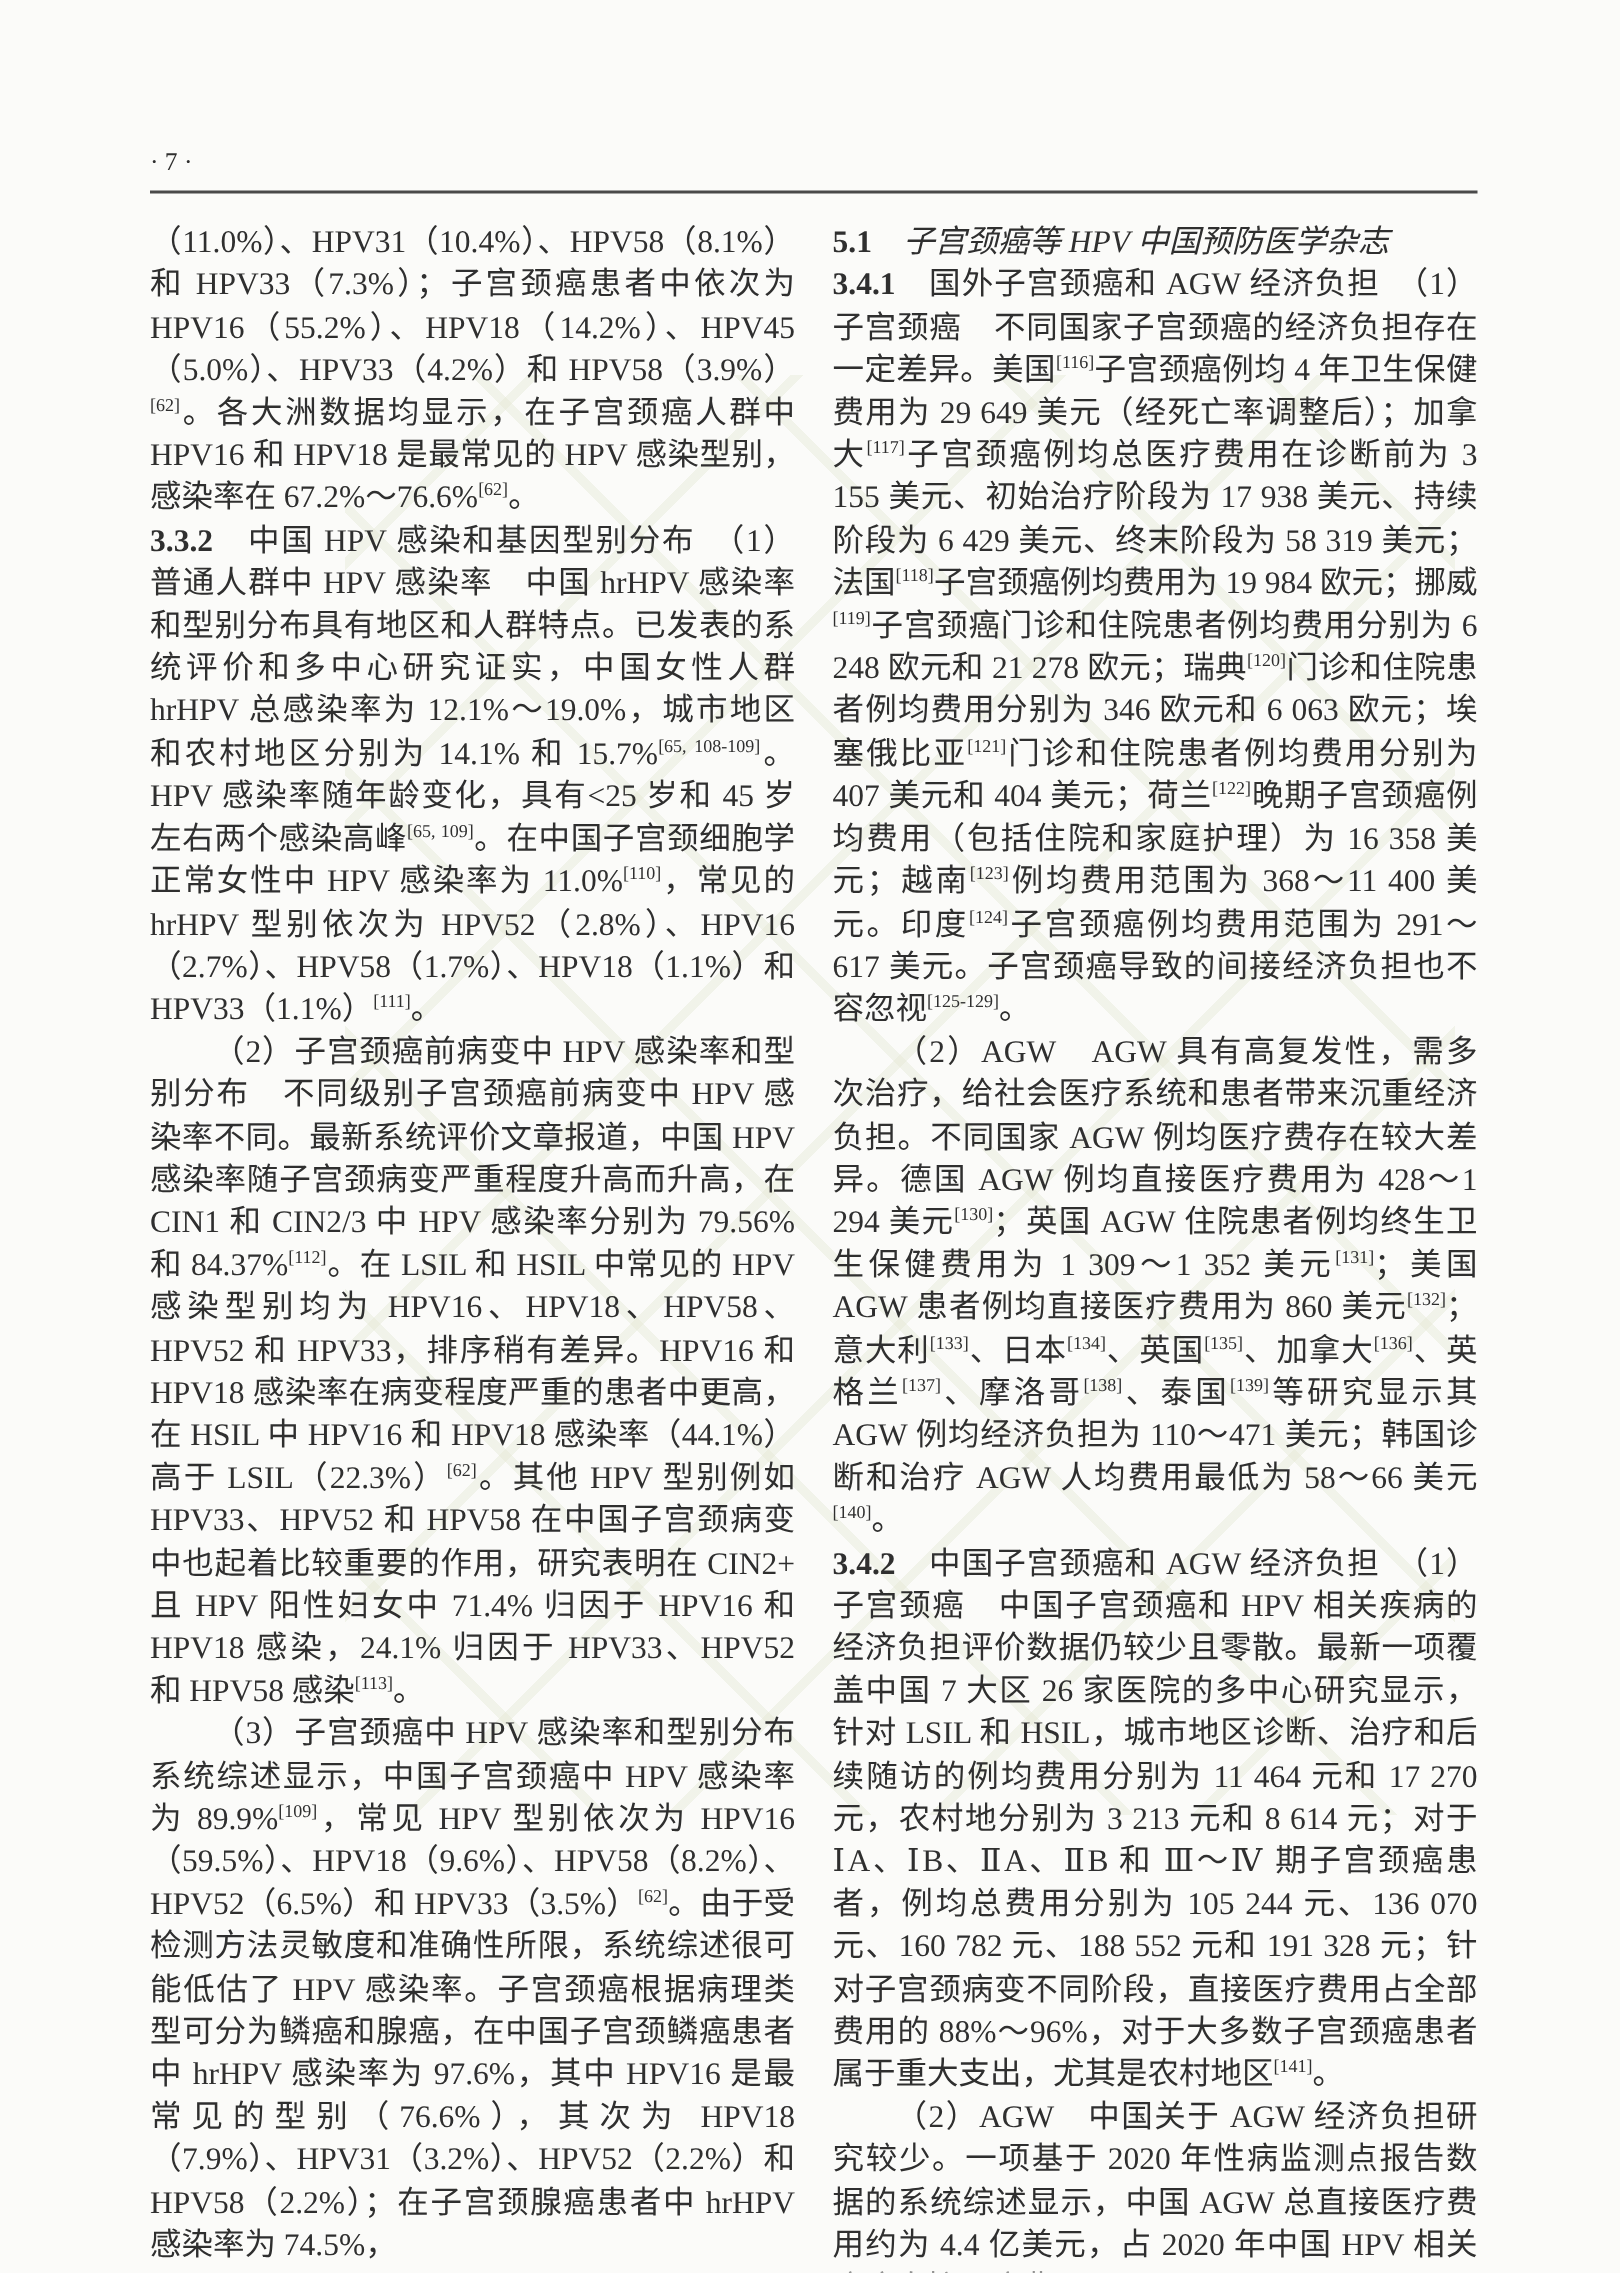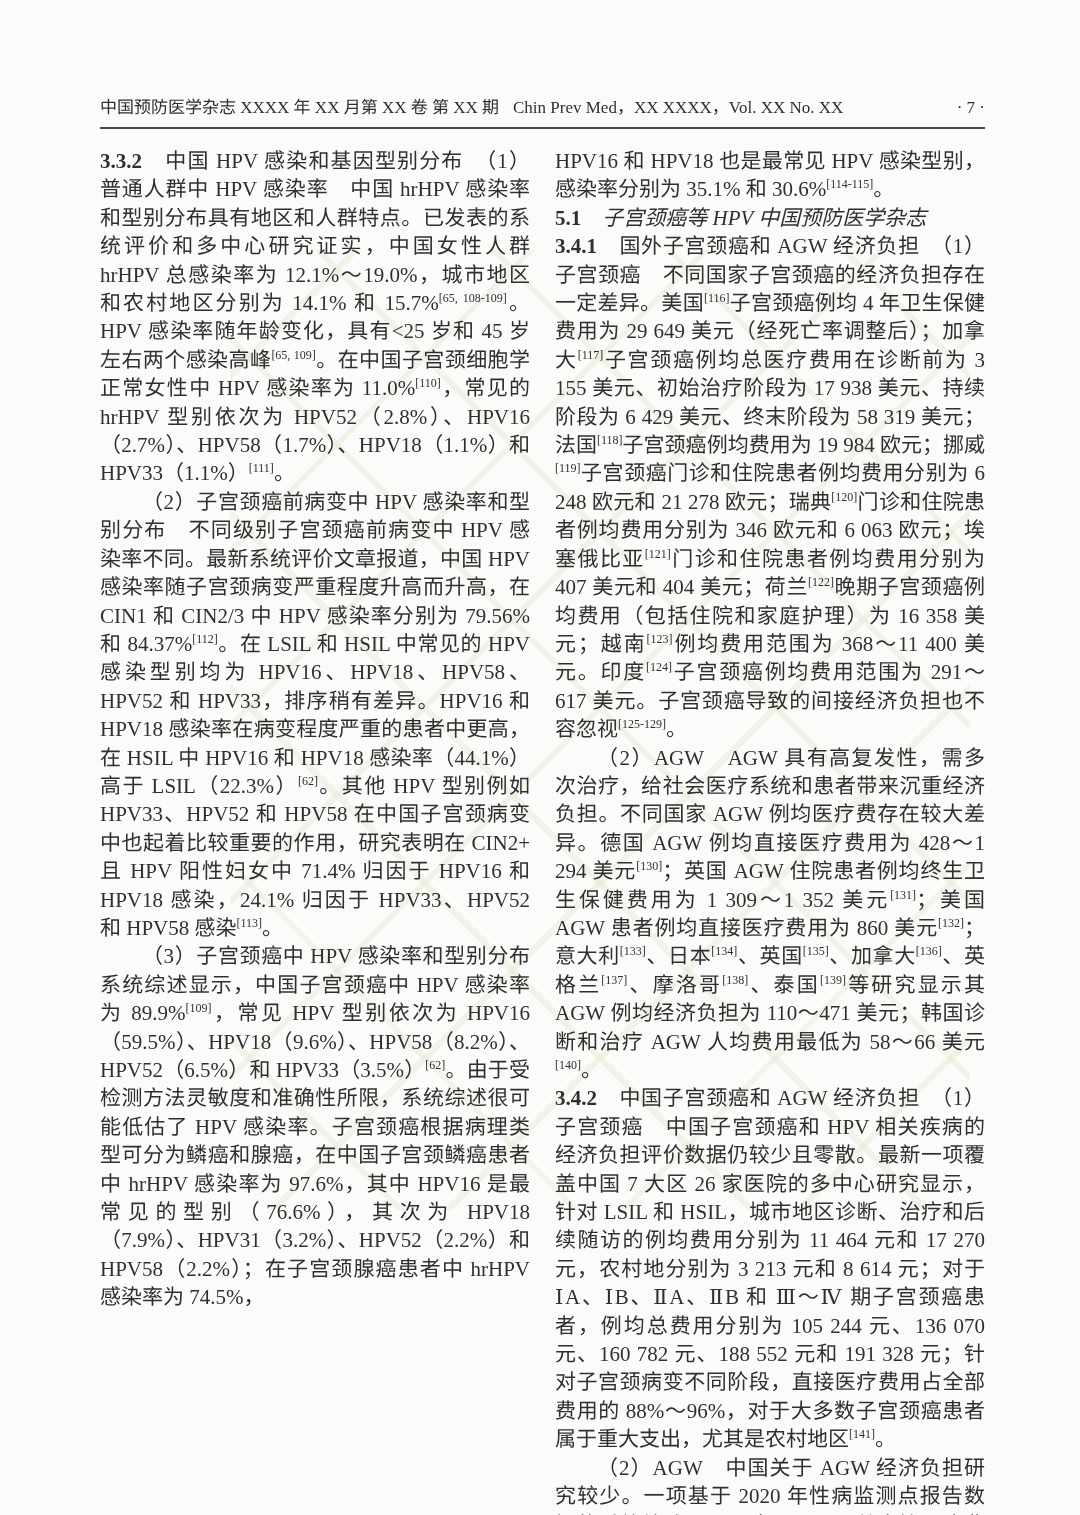--- a/index.html
+++ b/index.html
@@ -58,34 +58,31 @@
   .kai{font-style:italic;}
 </style>
 </head>
 <body>
 
 <div class="page">
 
   <div class="watermark"></div>
 
   <div class="header">
-    <div class="header-left">
-      <span>中国预防医学杂志 XXXX 年 XX 月第 XX 卷 第 XX 期</span><span class="hsp">Chin Prev Med，XX XXXX，Vol. XX No. XX</span>
-    </div>
     <div class="header-page">· 7 ·</div>
   </div>
 
   <div class="columns">
     <div class="col">
+      <p class="para">（11.0%）、HPV31（10.4%）、HPV58（8.1%）和 HPV33（7.3%）；子宫颈癌患者中依次为 HPV16（55.2%）、HPV18（14.2%）、HPV45（5.0%）、HPV33（4.2%）和 HPV58（3.9%）<sup class="ref">[62]</sup>。各大洲数据均显示，在子宫颈癌人群中 HPV16 和 HPV18 是最常见的 HPV 感染型别，感染率在 67.2%～76.6%<sup class="ref">[62]</sup>。</p>
       <p class="para"><span class="bold">3.3.2</span>　中国 HPV 感染和基因型别分布　（1）普通人群中 HPV 感染率　中国 hrHPV 感染率和型别分布具有地区和人群特点。已发表的系统评价和多中心研究证实，中国女性人群 hrHPV 总感染率为 12.1%～19.0%，城市地区和农村地区分别为 14.1% 和 15.7%<sup class="ref">[65, 108-109]</sup>。HPV 感染率随年龄变化，具有&lt;25 岁和 45 岁左右两个感染高峰<sup class="ref">[65, 109]</sup>。在中国子宫颈细胞学正常女性中 HPV 感染率为 11.0%<sup class="ref">[110]</sup>，常见的 hrHPV 型别依次为 HPV52（2.8%）、HPV16（2.7%）、HPV58（1.7%）、HPV18（1.1%）和 HPV33（1.1%）<sup class="ref">[111]</sup>。</p>
       <p class="para indent">（2）子宫颈癌前病变中 HPV 感染率和型别分布　不同级别子宫颈癌前病变中 HPV 感染率不同。最新系统评价文章报道，中国 HPV 感染率随子宫颈病变严重程度升高而升高，在 CIN1 和 CIN2/3 中 HPV 感染率分别为 79.56% 和 84.37%<sup class="ref">[112]</sup>。在 LSIL 和 HSIL 中常见的 HPV 感染型别均为 HPV16、HPV18、HPV58、HPV52 和 HPV33，排序稍有差异。HPV16 和 HPV18 感染率在病变程度严重的患者中更高，在 HSIL 中 HPV16 和 HPV18 感染率（44.1%）高于 LSIL（22.3%）<sup class="ref">[62]</sup>。其他 HPV 型别例如 HPV33、HPV52 和 HPV58 在中国子宫颈病变中也起着比较重要的作用，研究表明在 CIN2+ 且 HPV 阳性妇女中 71.4% 归因于 HPV16 和 HPV18 感染，24.1% 归因于 HPV33、HPV52 和 HPV58 感染<sup class="ref">[113]</sup>。</p>
       <p class="para indent">（3）子宫颈癌中 HPV 感染率和型别分布　系统综述显示，中国子宫颈癌中 HPV 感染率为 89.9%<sup class="ref">[109]</sup>，常见 HPV 型别依次为 HPV16（59.5%）、HPV18（9.6%）、HPV58（8.2%）、HPV52（6.5%）和 HPV33（3.5%）<sup class="ref">[62]</sup>。由于受检测方法灵敏度和准确性所限，系统综述很可能低估了 HPV 感染率。子宫颈癌根据病理类型可分为鳞癌和腺癌，在中国子宫颈鳞癌患者中 hrHPV 感染率为 97.6%，其中 HPV16 是最常见的型别（76.6%），其次为 HPV18（7.9%）、HPV31（3.2%）、HPV52（2.2%）和 HPV58（2.2%）；在子宫颈腺癌患者中 hrHPV 感染率为 74.5%，</p>
     </div>
     <div class="col">
-      <p class="para">HPV16 和 HPV18 也是最常见 HPV 感染型别，感染率分别为 35.1% 和 30.6%<sup class="ref">[114-115]</sup>。</p>
       <p class="para"><span class="bold">5.1</span><span class="kai">　子宫颈癌等 HPV 中国预防医学杂志</span></p>
       <p class="para"><span class="bold">3.4.1</span>　国外子宫颈癌和 AGW 经济负担　（1）子宫颈癌　不同国家子宫颈癌的经济负担存在一定差异。美国<sup class="ref">[116]</sup>子宫颈癌例均 4 年卫生保健费用为 29 649 美元（经死亡率调整后）；加拿大<sup class="ref">[117]</sup>子宫颈癌例均总医疗费用在诊断前为 3 155 美元、初始治疗阶段为 17 938 美元、持续阶段为 6 429 美元、终末阶段为 58 319 美元；法国<sup class="ref">[118]</sup>子宫颈癌例均费用为 19 984 欧元；挪威<sup class="ref">[119]</sup>子宫颈癌门诊和住院患者例均费用分别为 6 248 欧元和 21 278 欧元；瑞典<sup class="ref">[120]</sup>门诊和住院患者例均费用分别为 346 欧元和 6 063 欧元；埃塞俄比亚<sup class="ref">[121]</sup>门诊和住院患者例均费用分别为 407 美元和 404 美元；荷兰<sup class="ref">[122]</sup>晚期子宫颈癌例均费用（包括住院和家庭护理）为 16 358 美元；越南<sup class="ref">[123]</sup>例均费用范围为 368～11 400 美元。印度<sup class="ref">[124]</sup>子宫颈癌例均费用范围为 291～617 美元。子宫颈癌导致的间接经济负担也不容忽视<sup class="ref">[125-129]</sup>。</p>
       <p class="para indent">（2）AGW　AGW 具有高复发性，需多次治疗，给社会医疗系统和患者带来沉重经济负担。不同国家 AGW 例均医疗费存在较大差异。德国 AGW 例均直接医疗费用为 428～1 294 美元<sup class="ref">[130]</sup>；英国 AGW 住院患者例均终生卫生保健费用为 1 309～1 352 美元<sup class="ref">[131]</sup>；美国 AGW 患者例均直接医疗费用为 860 美元<sup class="ref">[132]</sup>；意大利<sup class="ref">[133]</sup>、日本<sup class="ref">[134]</sup>、英国<sup class="ref">[135]</sup>、加拿大<sup class="ref">[136]</sup>、英格兰<sup class="ref">[137]</sup>、摩洛哥<sup class="ref">[138]</sup>、泰国<sup class="ref">[139]</sup>等研究显示其 AGW 例均经济负担为 110～471 美元；韩国诊断和治疗 AGW 人均费用最低为 58～66 美元<sup class="ref">[140]</sup>。</p>
       <p class="para"><span class="bold">3.4.2</span>　中国子宫颈癌和 AGW 经济负担　（1）子宫颈癌　中国子宫颈癌和 HPV 相关疾病的经济负担评价数据仍较少且零散。最新一项覆盖中国 7 大区 26 家医院的多中心研究显示，针对 LSIL 和 HSIL，城市地区诊断、治疗和后续随访的例均费用分别为 11 464 元和 17 270 元，农村地分别为 3 213 元和 8 614 元；对于 ⅠA、ⅠB、ⅡA、ⅡB 和 Ⅲ～Ⅳ 期子宫颈癌患者，例均总费用分别为 105 244 元、136 070 元、160 782 元、188 552 元和 191 328 元；针对子宫颈病变不同阶段，直接医疗费用占全部费用的 88%～96%，对于大多数子宫颈癌患者属于重大支出，尤其是农村地区<sup class="ref">[141]</sup>。</p>
       <p class="para indent">（2）AGW　中国关于 AGW 经济负担研究较少。一项基于 2020 年性病监测点报告数据的系统综述显示，中国 AGW 总直接医疗费用约为 4.4 亿美元，占 2020 年中国 HPV 相关疾病直接医疗费用</p>
     </div>
   </div>
 
 </div>
 

